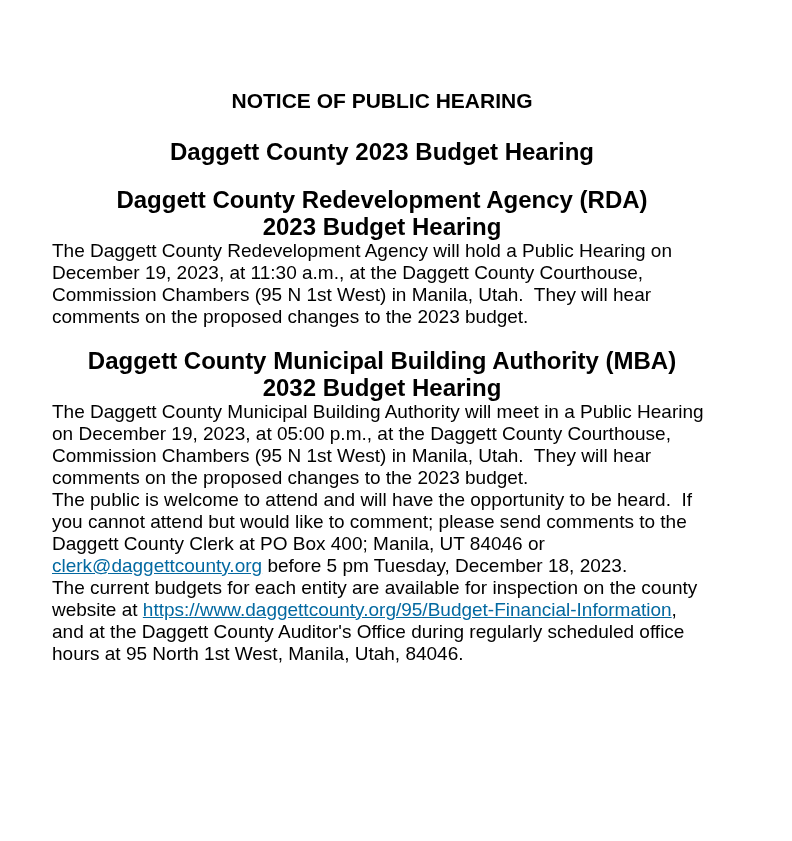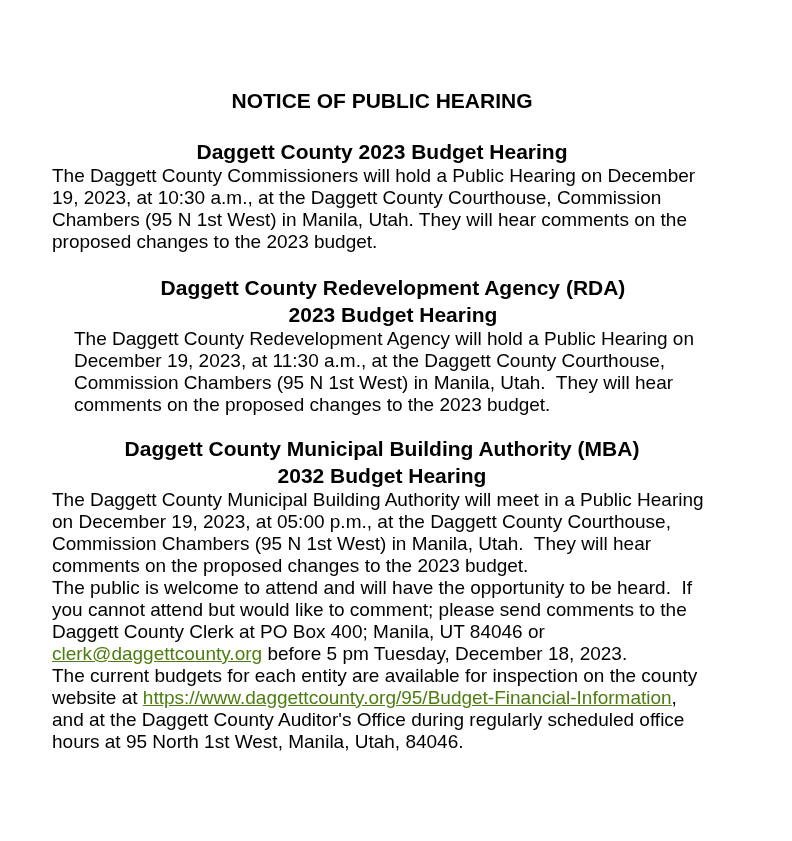--- a/index.html
+++ b/index.html
@@ -23,58 +23,54 @@
   }
   .doc-title {
     font-size: 21px;
     line-height: 26px;
     font-weight: bold;
     text-align: center;
     margin: 0 0 24px 0;
     white-space: pre-line;
   }
   .sec-heading {
-    font-size: 21px;
+    font-size: 24px;
     line-height: 27px;
     font-weight: bold;
     text-align: center;
     margin: 0;
     white-space: pre-line;
   }
   .body-text {
     font-size: 19px;
     line-height: 22px;
     margin: 0;
     white-space: pre;
     text-align: left;
   }
-  .sec-rda { margin-top: 21px; margin-left: 22px; }
+  .sec-rda { margin-top: 21px; }
   .sec-mba { margin-top: 19px; }
   .para-attend { }
   .para-budgets { }
   .doc-link {
-    color: #4d7c0f;
+    color: #0369a1;
     text-decoration: underline;
     cursor: pointer;
   }
 </style>
 </head>
 <body>
 
 <div class="page">
   <div class="content">
 
     <h1 class="doc-title">NOTICE OF PUBLIC HEARING</h1>
 
     <section>
       <h2 class="sec-heading">Daggett County 2023 Budget Hearing</h2>
-      <p class="body-text">The Daggett County Commissioners will hold a Public Hearing on December
-19, 2023, at 10:30 a.m., at the Daggett County Courthouse, Commission
-Chambers (95 N 1st West) in Manila, Utah. They will hear comments on the
-proposed changes to the 2023 budget.</p>
     </section>
 
     <section class="sec-rda">
       <h2 class="sec-heading">Daggett County Redevelopment Agency (RDA)
 2023 Budget Hearing</h2>
       <p class="body-text">The Daggett County Redevelopment Agency will hold a Public Hearing on
 December 19, 2023, at 11:30 a.m., at the Daggett County Courthouse,
 Commission Chambers (95 N 1st West) in Manila, Utah.  They will hear
 comments on the proposed changes to the 2023 budget.</p>
     </section>

